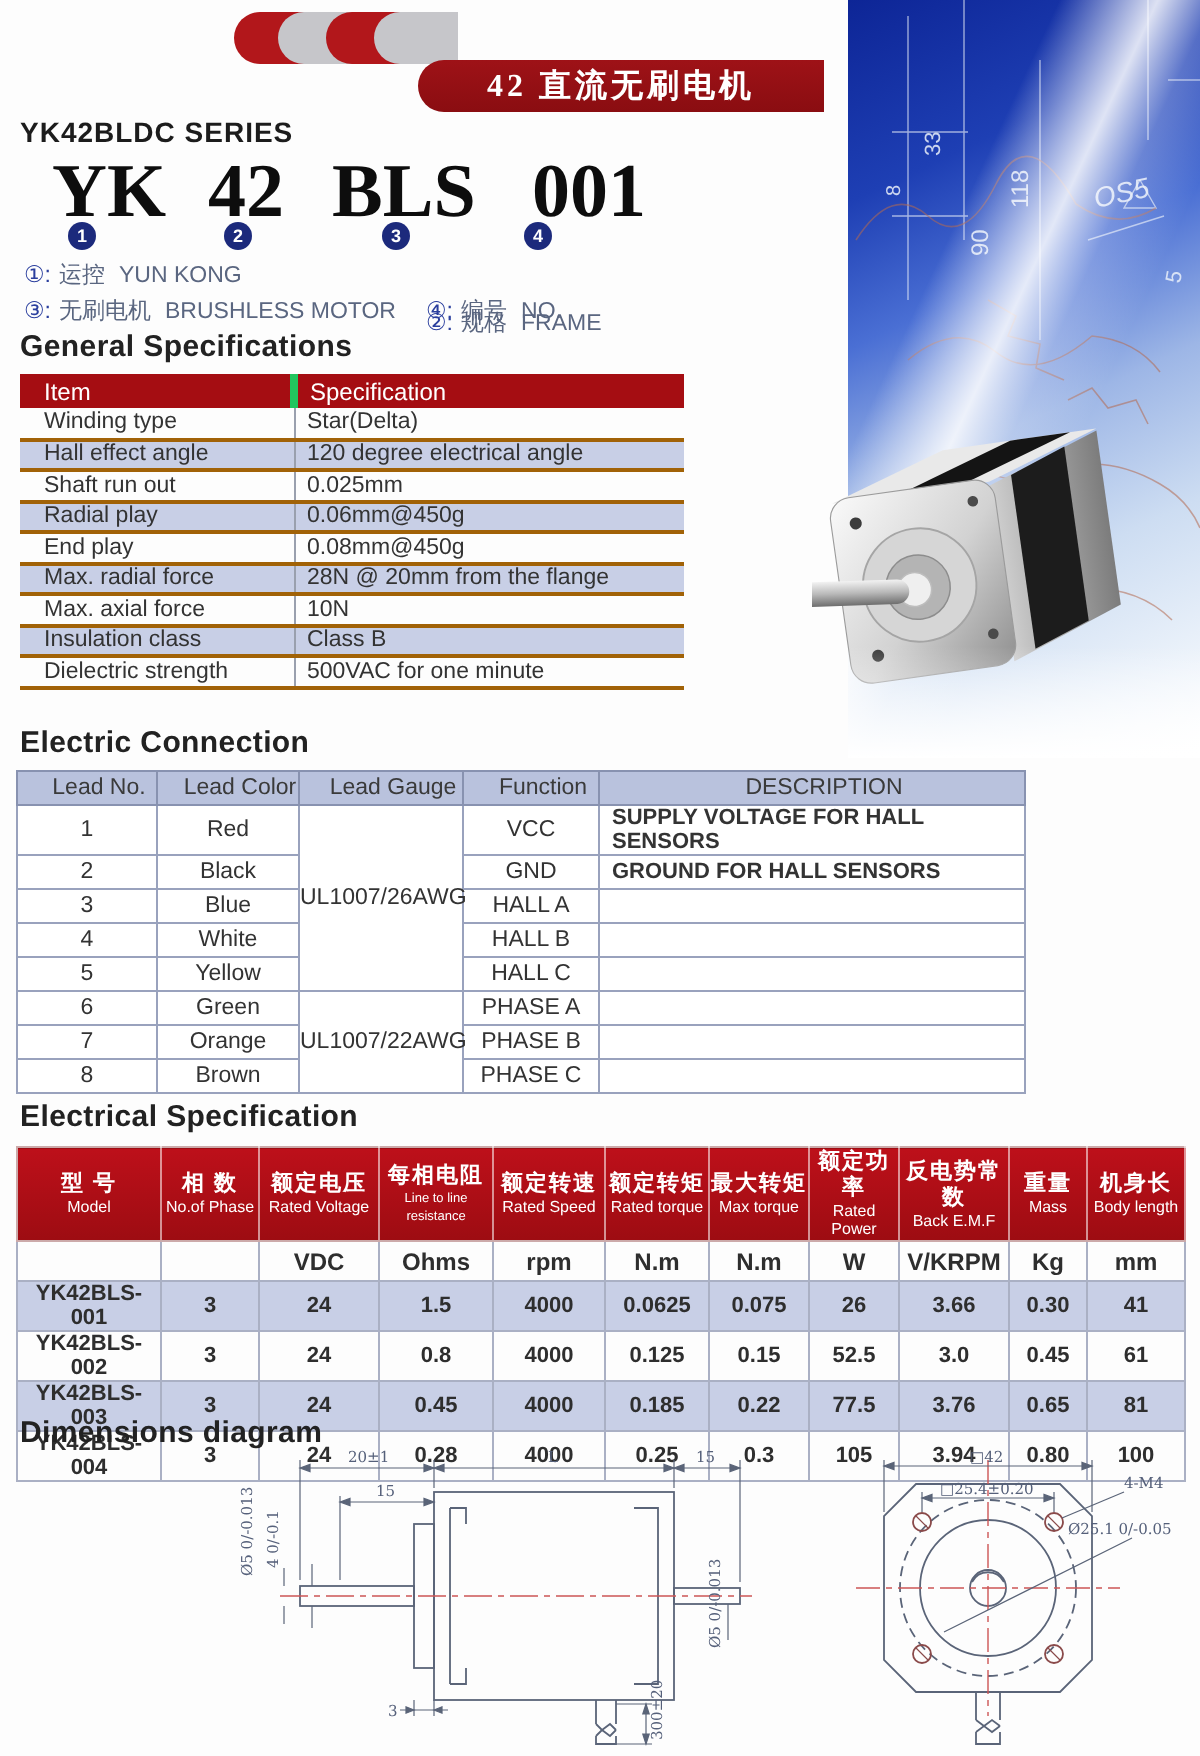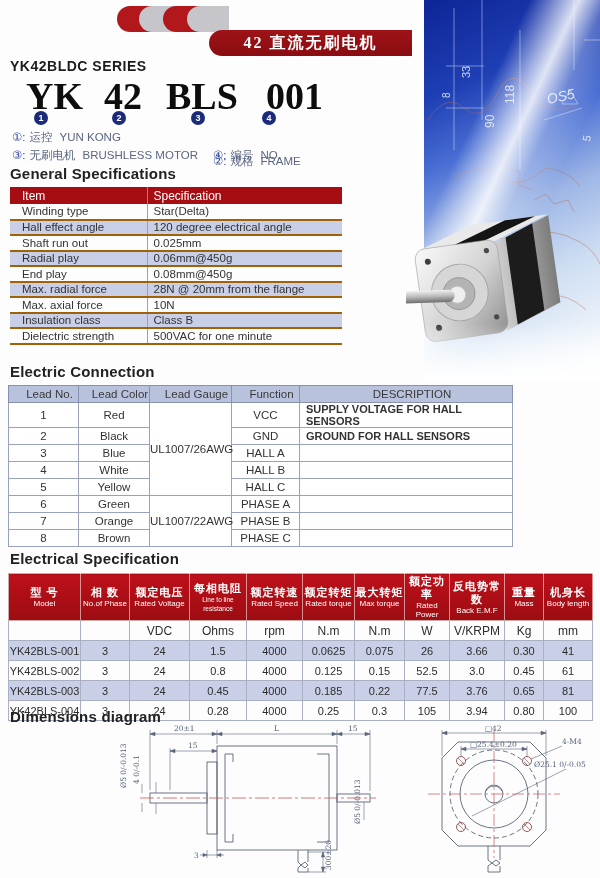--- a/index.html
+++ b/index.html
@@ -50,36 +50,36 @@
   .sec-h { position:absolute; left:10px; font-size:15px; font-weight:bold; color:#222; letter-spacing:.2px; }
   .h-gen { top:165px; } .h-elc { top:363px; } .h-esp { top:550px; } .h-dim { top:708px; }
 
   
   table { border-collapse:collapse; table-layout:fixed; }
   .gen-table { position:absolute; left:10px; top:187px; width:332px; font-size:11.5px; }
   .gen-table th { background:#a50d12; color:#fff; font-weight:normal; text-align:left; height:17px; padding:0 0 0 12px; font-size:12px; }
   .gen-table td { height:15.5px; padding:0 0 0 12px; border-bottom:2px solid #a16207; color:#333;margin-top:28px; }
   .gen-table td.v { padding-left:6px; border-left:1px solid #9aa0ae; }
   .gen-table tr.blue td { background:#c8cfe6; }
-  .gen-table th.v { border-left:1px solid #22c55e; padding-left:6px; }
+  .gen-table th.v { border-left:4px solid #22c55e; padding-left:6px; }
 
   
   .elc-table { position:absolute; left:8px; top:385px; width:504px; font-size:11.5px; }
   .elc-table th { background:#b9c2dd; color:#3a3a3a; font-weight:normal; height:17px; border:1px solid #8892b0; font-size:11.5px;padding-left:12px; }
   .elc-table td { height:17px; border:1px solid #99a2bd; text-align:center; color:#333; background:#fff; }
   .elc-table td.desc { text-align:left; padding-left:6px; font-size:11px;font-weight:bold; }
 
   
   .esp-table { position:absolute; left:8px; top:573px; width:584px; font-size:11px; }
   .esp-table th { background:linear-gradient(#bd101a,#9d0c12); color:#fff; font-weight:normal;
     height:33px; border:1px solid #caa; border-right:1px solid rgba(255,255,255,.55); padding:1px 0; vertical-align:middle; }
   .esp-table th .cn { font-size:11px; font-weight:bold; letter-spacing:1px; line-height:13px; }
   .esp-table th .en { font-size:8px; line-height:9px; }
   .esp-table th .en.tiny { font-size:6.5px; }
-  .esp-table td { height:20px; border:1px solid #aab0c4; text-align:center; color:#2e2e2e; }
+  .esp-table td { height:20px; border:1px solid #aab0c4; text-align:center; color:#2e2e2e;font-weight:bold; }
   .esp-table tr.units td { font-size:12px; }
   .esp-table tr.blue td { background:#c8cfe6; }
 
   
   .dim-left { position:absolute; left:112px; top:724px; width:278px; height:150px; }
   .dim-right { position:absolute; left:412px; top:724px; width:182px; height:150px; }
   .cad-text { font-family:"DejaVu Serif", serif; font-size:7.5px; fill:#55607a; }
 </style>
 </head>
 <body>

